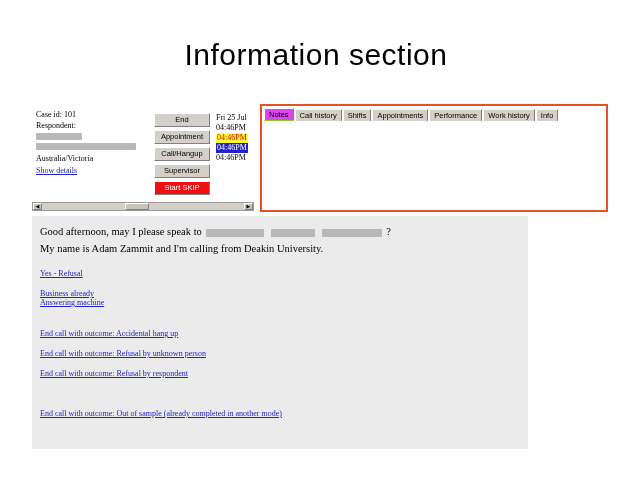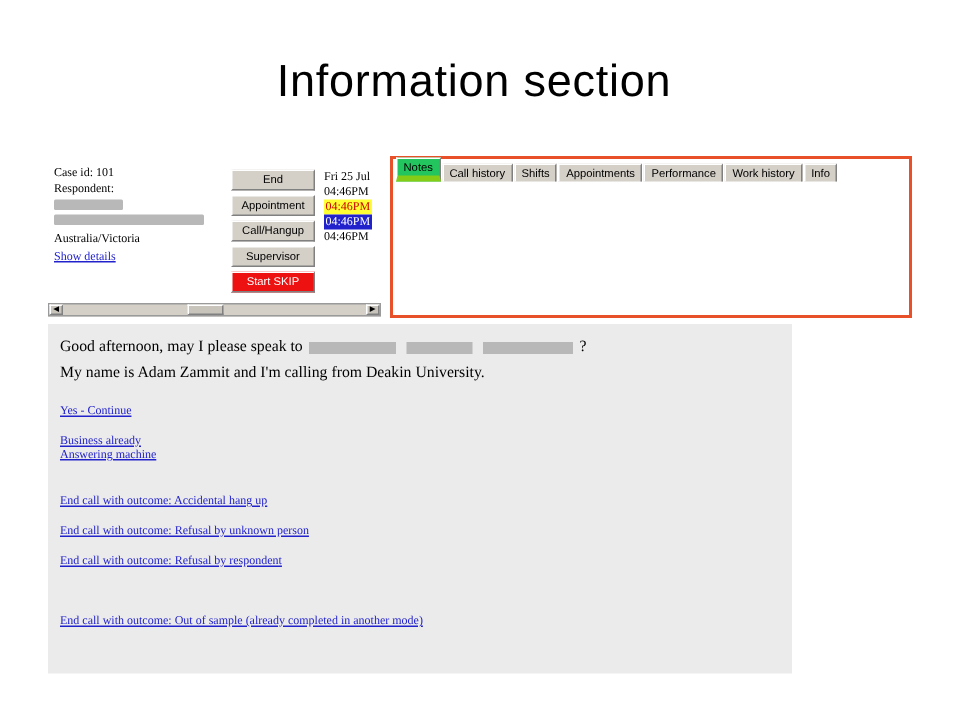--- a/index.html
+++ b/index.html
@@ -185,22 +185,22 @@
     background: #d4d0c8;
     border: 1px solid #ffffff;
     border-right-color: #808080;
     border-bottom: none;
     padding: 1px 4px 1px 4px;
     margin-right: 1px;
     cursor: pointer;
     white-space: nowrap;
   }
   .tab.active {
-    background: #22c55e;
-    border-bottom: 4px solid #84cc16;
+    background: #d946ef;
+    border-bottom: 1px solid #84cc16;
     position: relative;
     z-index: 2;
   }
   .tab-body {
     position: absolute;
     left: 2px;
     top: 14px;
     right: 2px;
     bottom: 2px;
     border: 1px solid #9a9a9a;
@@ -325,21 +325,21 @@
   <div class="script-area">
     <div class="script-line" style="top:10px;">
       <span>Good afternoon, may I please speak to</span>
       <span class="redact-inline" style="width:58px;"></span>
       <span class="redact-inline" style="width:44px;"></span>
       <span class="redact-inline" style="width:60px;"></span>
       <span>?</span>
     </div>
     <div class="script-line" style="top:27px;">My name is Adam Zammit and I'm calling from Deakin University.</div>
 
-    <div class="option-link" style="top:53px;">Yes - Continue</div>
+    <div class="option-link" style="top:53px;">Yes - Refusal</div>
     <div class="option-link" style="top:73px;">Business already</div>
     <div class="option-link" style="top:82px;">Answering machine</div>
     <div class="option-link" style="top:113px;">End call with outcome: Accidental hang up</div>
     <div class="option-link" style="top:153px;">End call with outcome: Refusal by respondent</div>
     <div class="option-link" style="top:133px;">End call with outcome: Refusal by unknown person</div>
     <div class="option-link" style="top:193px;">End call with outcome: Out of sample (already completed in another mode)</div>
   </div>
 
 </div>
 

